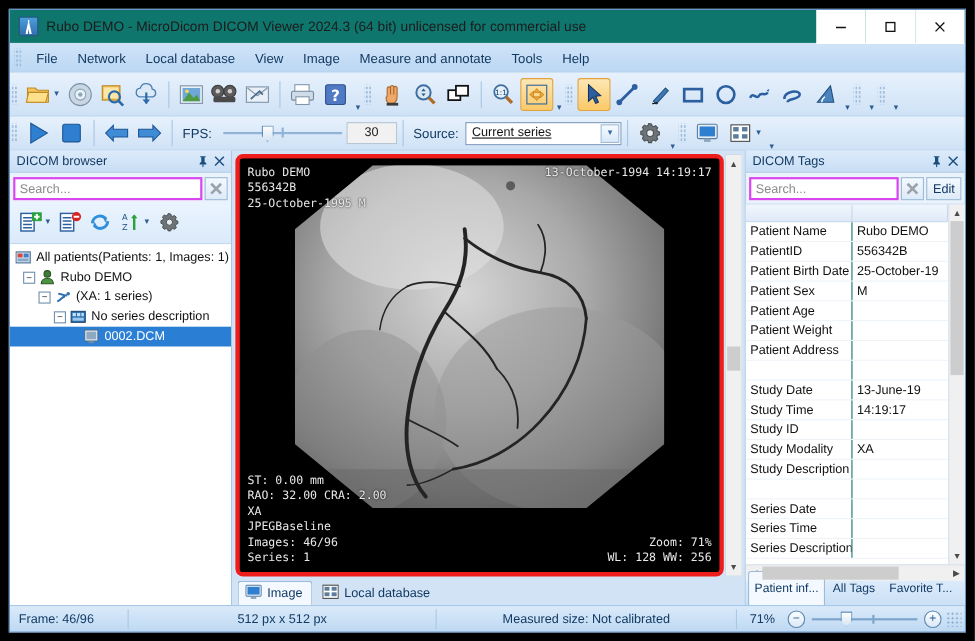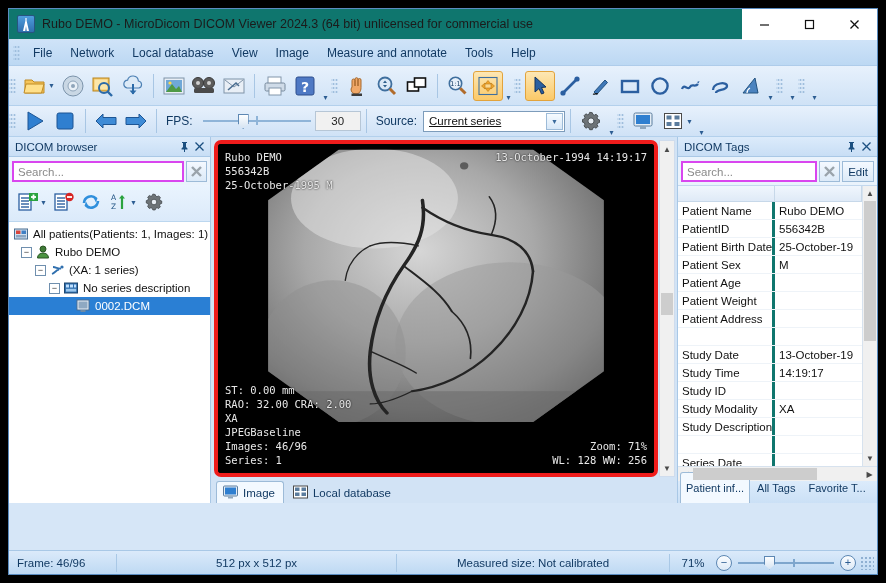--- a/index.html
+++ b/index.html
@@ -189,21 +189,21 @@
   .vtab.sel { background:#f3f9ff; border-color:#9dbbd8; }
 
   
   .right-panel { width:200px; min-width:200px; background:#eaf3fc; border-left:1px solid #a9c8e6; }
   .tag-table-wrap { flex:1 1 auto; display:flex; min-height:0; background:#fff; border-top:1px solid #c3d8ee; }
   .tag-table { flex:1 1 auto; overflow:hidden; }
   .tag-hdr { display:flex; height:16px; background:linear-gradient(#f0f6fd,#dfeaf7); border-bottom:1px solid #c7d8e9;}
   .tag-hdr div { border-right:1px solid #c7d8e9; }
   .tag-row { display:flex; height:18px; font-size:11.5px; color:#111; border-bottom:1px solid #eef3f8; }
   .tag-k { width:97px; min-width:97px; padding-left:4px; overflow:hidden; white-space:nowrap;
-           border-right:3px solid #0f766e; display:flex; align-items:center; }
+           border-right:1px solid #0f766e; display:flex; align-items:center; }
   .tag-v { flex:1 1 auto; padding-left:4px; overflow:hidden; white-space:nowrap; display:flex; align-items:center; }
   .tag-vscroll { width:15px; min-width:15px; background:#f0f0f0; border-left:1px solid #d7e2ee;
     display:flex; flex-direction:column; align-items:center; }
   .tag-vscroll .arrow { height:15px; width:100%; display:flex; align-items:center; justify-content:center;
     font-size:8px; color:#4a4a4a; }
   .tag-vscroll .space { flex:1 1 auto; width:100%; position:relative; }
   .tag-vscroll .thumb2 { position:absolute; left:1px; right:1px; top:0; height:140px; background:#cdcdcd; }
   .tag-hscroll { height:15px; min-height:15px; display:flex; align-items:center; background:#f0f0f0;
     border-top:1px solid #d7e2ee; }
   .tag-hscroll .arrow { width:15px; height:15px; display:flex; align-items:center; justify-content:center;
@@ -213,21 +213,21 @@
   .rtabs { height:22px; min-height:22px; display:flex; align-items:flex-end; padding: 0 2px; gap:1px;
     background:linear-gradient(#dcebfb,#cbe0f6); }
   .rtab { height:31px; display:flex; align-items:center; padding:0 5px; font-size:11px; color:#123a63;
     border:1px solid transparent; border-bottom:none; border-radius:3px 3px 0 0; white-space:nowrap; }
   .rtab.sel { background:#f3f9ff; border-color:#9dbbd8; }
 
   
   .statusbar {
     height: 24px; min-height:24px; display:flex; align-items:center;
     background: linear-gradient(#dbeafa,#bed9f3);
-    border-top:1px solid #a9c8e6; font-size:11.5px; color:#123a63;margin-top:47px;
+    border-top:1px solid #a9c8e6; font-size:11.5px; color:#123a63;
   }
   .sb-cell { height:18px; display:flex; align-items:center; justify-content:center;
     border-right:1px solid #a9c8e6; padding: 0 8px; white-space:nowrap; }
   .zoom-slider { width:96px; height:16px; position:relative; margin:0 6px; }
   .zoom-slider .track { position:absolute; left:0; right:0; top:7px; height:2px; background:#7ea6cd; }
   .zoom-slider .tick { position:absolute; top:4px; width:2px; height:8px; background:#7ea6cd; }
   .zoom-slider .thumb {
     position:absolute; top:1px; width:11px; height:14px; background:linear-gradient(#fdfeff,#d6e4f2);
     border:1px solid #5d87b3; clip-path: polygon(0 0,100% 0,100% 62%,50% 100%,0 62%);
   }
@@ -859,21 +859,21 @@
           <div class="tag-row">
               <div class="tag-k">Patient Address</div>
               <div class="tag-v"></div>
             </div>
           <div class="tag-row">
               <div class="tag-k"></div>
               <div class="tag-v"></div>
             </div>
           <div class="tag-row">
               <div class="tag-k">Study Date</div>
-              <div class="tag-v">13-October-19</div>
+              <div class="tag-v">13-June-19</div>
             </div>
           <div class="tag-row">
               <div class="tag-k">Study Time</div>
               <div class="tag-v">14:19:17</div>
             </div>
           <div class="tag-row">
               <div class="tag-k">Study ID</div>
               <div class="tag-v"></div>
             </div>
           <div class="tag-row">

